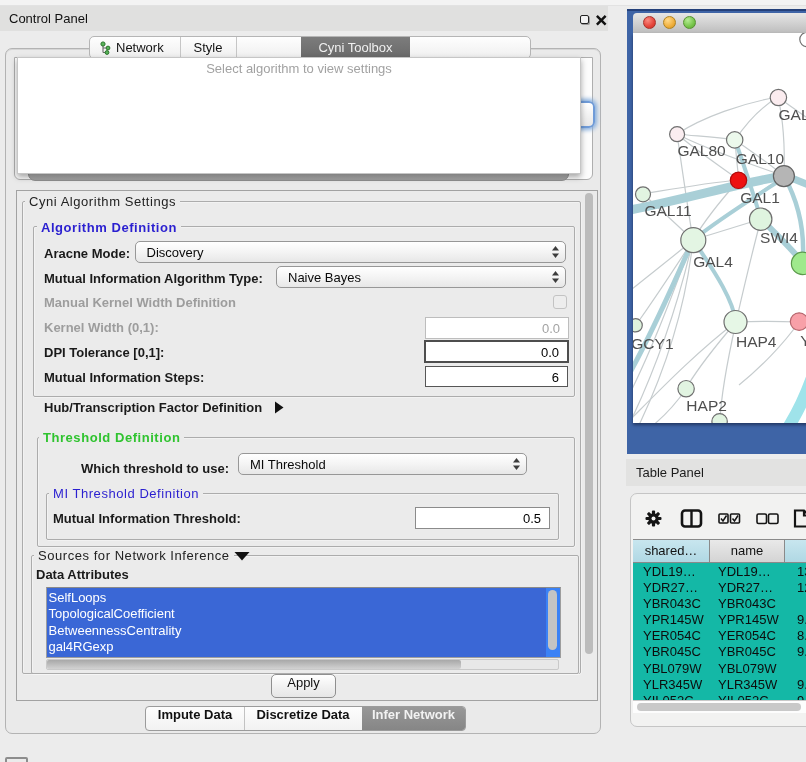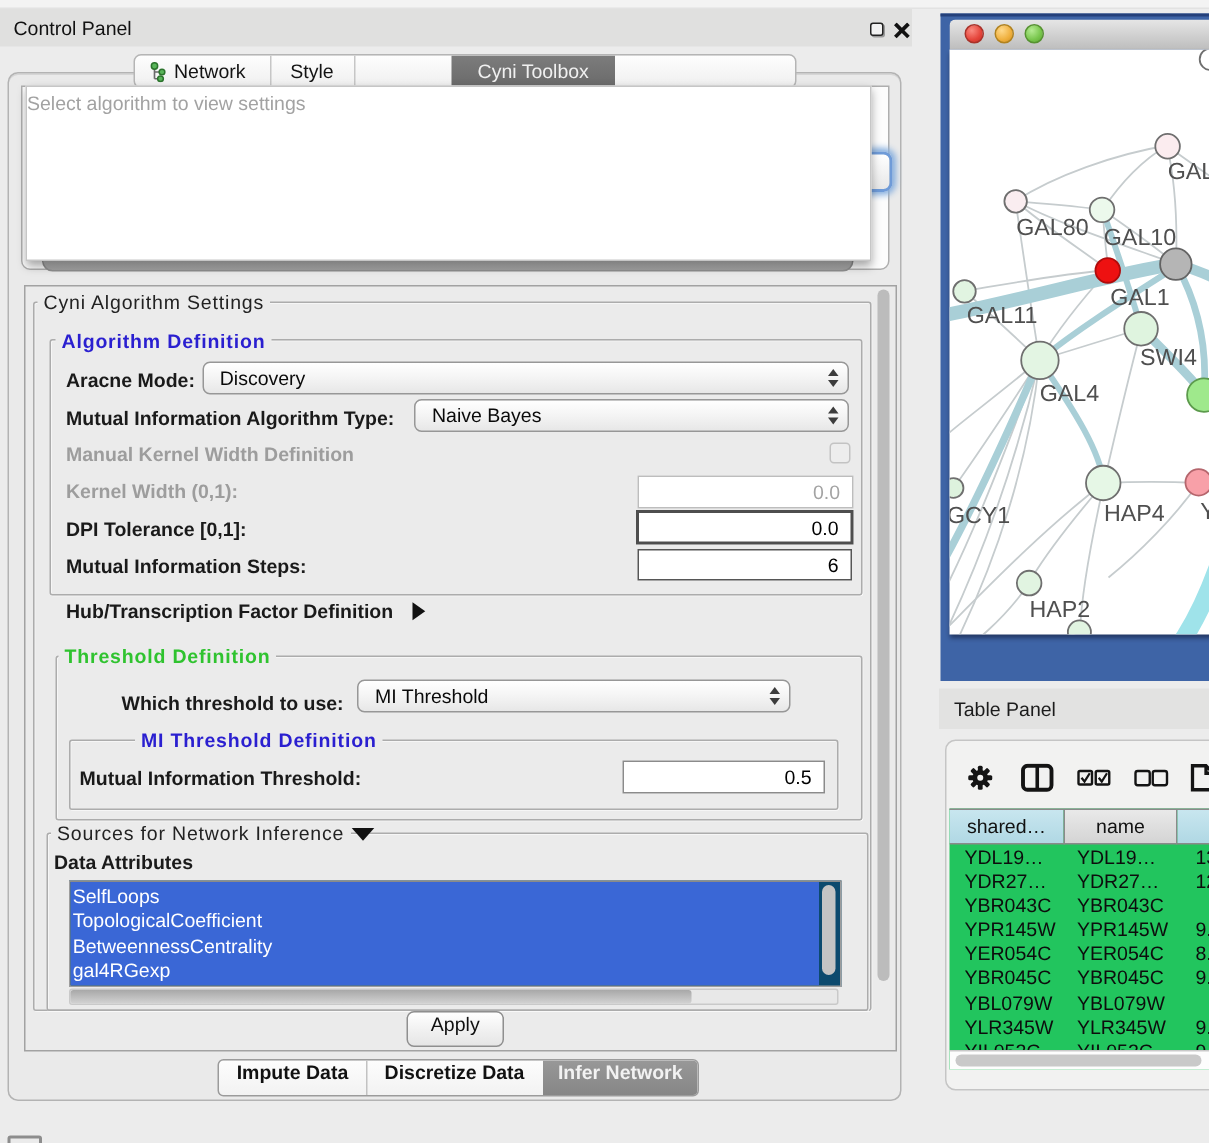--- a/index.html
+++ b/index.html
@@ -91,36 +91,36 @@
 <div class="lbl" style="left:81px;top:461px;">Which threshold to use:</div>
 <div class="combo" style="left:238px;top:453px;width:287px;height:20px;">
     <span>MI Threshold</span>
   <svg width="9" height="14" viewBox="0 0 9 14">
       <path d="M4.5 1 L8 5.6 H1 Z" fill="#3c3c3c"></path>
       <path d="M4.5 13 L1 8.4 H8 Z" fill="#3c3c3c"></path>
     </svg>
 </div>
 
 <div class="gbox" style="left:46px;top:493px;width:511px;height:45px;"></div>
-<div class="glab" style="left:49px;top:486px;font-weight:bold;color:#2a1fd0;margin-left:41px;">MI Threshold Definition</div>
+<div class="glab" style="left:49px;top:486px;font-weight:normal;color:#2a1fd0;">MI Threshold Definition</div>
 
 <div class="lbl" style="left:53px;top:511px;">Mutual Information Threshold:</div>
 <div class="field" style="left:415px;top:507px;width:133px;height:20px;border:1px solid #8b8b8b;color:#000;">
     <div>0.5</div>
   </div>
 
 <div class="gbox" style="left:31px;top:555px;width:546px;height:117px;"></div>
 <div class="glab" style="left:34px;top:548px;">Sources for Network Inference</div>
 <svg class="abs" style="left:234px;top:550.5px;" width="16" height="10" viewBox="0 0 16 10">
     <path d="M0.5 1 H15.5 L8 9.5 Z" fill="#111"></path>
   </svg>
 
 <div class="lbl" style="left:36px;top:567px;">Data Attributes</div>
 
-<div class="abs" style="left:46px;top:587px;width:513px;height:69px;background:#0c4a6e;border:1px solid #9d9d9d;border-top-color:#8a8a8a;overflow:hidden;">
+<div class="abs" style="left:46px;top:587px;width:513px;height:69px;background:#3b82f6;border:1px solid #9d9d9d;border-top-color:#8a8a8a;overflow:hidden;">
   <div class="abs" style="left:0;top:0;width:499px;height:69px;background:#3a67d6;"></div>
   <div class="abs" style="left:1.5px;top:2px;font:13px 'Liberation Sans';color:#fff;line-height:16.3px;">SelfLoops<br>TopologicalCoefficient<br>BetweennessCentrality<br>gal4RGexp</div>
   <div class="abs" style="left:501px;top:2px;width:9px;height:60px;background:#c4c4c4;border-radius:4.5px;"></div>
 </div>
 
 <div class="abs" style="left:46px;top:659px;width:511px;height:9px;background:#e8e8e8;border:1px solid #c9c9c9;border-radius:2px;">
   <div class="abs" style="left:0;top:0;width:414px;height:9px;background:linear-gradient(#a8a8a8,#d2d2d2);border-radius:2px;"></div>
 </div>
 
 <div class="abs" style="left:271px;top:674px;width:63px;height:22px;border:1px solid #8f8f8f;border-radius:5px;background:linear-gradient(#ffffff,#efefef 60%,#e6e6e6);text-align:center;line-height:22px;font:13px 'Liberation Sans';color:#111;">Apply</div>
@@ -147,21 +147,21 @@
 </div>
 
 <div class="abs" style="left:14px;top:57px;width:577px;height:121px;background:#fcfcfc;border:1px solid #aeaeae;border-radius:0 0 6px 6px;">
 
   <div class="abs" style="left:554px;top:43px;width:22px;height:23px;border:2px solid #6f9bd8;border-radius:6px;background:linear-gradient(#fff,#e7e7e7);box-shadow:0 0 4px 2px #85aede;"></div>
 
   <div class="abs" style="left:13px;top:108px;width:539px;height:13px;background:linear-gradient(#d8d8d8,#a0a0a0);border-radius:7px;border:1px solid #909090;"></div>
 </div>
 
 <div class="abs" style="left:17px;top:57px;width:562px;height:115px;background:#ffffff;border:1px solid #c6c6c6;box-shadow:0 3px 6px rgba(0,0,0,0.35);">
-  <div class="abs" style="left:0;top:3px;width:100%;text-align:left;font:13px 'Liberation Sans';color:#a2a2a2;">Select algorithm to view settings</div>
+  <div class="abs" style="left:0;top:3px;width:100%;text-align:center;font:13px 'Liberation Sans';color:#a2a2a2;">Select algorithm to view settings</div>
 </div>
 
 <div class="abs" style="left:627px;top:9px;width:179px;height:443px;background:#3e64a6;border-top:2px solid #24407a;"></div>
 
 <div class="abs" style="left:633px;top:13px;width:173px;height:20px;background:linear-gradient(#e6e6e6,#bdbdbd);border-bottom:1px solid #7d7d7d;border-radius:4px 0 0 0;">
   <div class="abs" style="left:10px;top:3px;width:11px;height:11px;border-radius:50%;background:radial-gradient(circle at 35% 30%,#fa8a80,#e4443a 60%,#c23028);border:0.5px solid #a8322a;"></div>
   <div class="abs" style="left:30px;top:3px;width:11px;height:11px;border-radius:50%;background:radial-gradient(circle at 35% 30%,#ffd98a,#efaf3c 60%,#cd8f26);border:0.5px solid #b0821f;"></div>
   <div class="abs" style="left:50px;top:3px;width:11px;height:11px;border-radius:50%;background:radial-gradient(circle at 35% 30%,#b5eb93,#77c54b 60%,#5da336);border:0.5px solid #569231;"></div>
 </div>
 
@@ -272,21 +272,21 @@
     <path d="M76 9.5 L78 12 L81.5 6.5" stroke-width="1.5"></path>
     <path d="M87.5 9.5 L89.5 12 L93 6.5" stroke-width="1.5"></path>
 
     <rect x="112" y="5" width="9.5" height="9.5" rx="1.5"></rect>
     <rect x="123.5" y="5" width="9.5" height="9.5" rx="1.5"></rect>
   </g>
 
   <path d="M150 1.5 H159 L164 6.5 V17.5 H150 Z M159 1.5 V6.5 H164" stroke="#141414" stroke-width="2.2" fill="none"></path>
 </svg>
 
-<div class="abs" style="left:633px;top:539px;width:173px;height:173px;background:#22c55e;border-top:1px solid #8a8a8a;overflow:hidden;">
+<div class="abs" style="left:633px;top:539px;width:173px;height:173px;background:#14b8a6;border-top:1px solid #8a8a8a;overflow:hidden;">
 
   <div class="abs" style="left:0;top:0;width:76px;height:22px;background:linear-gradient(#c8e6ef,#b0d8e4);border-right:1px solid #8a8a8a;border-bottom:1px solid #8a8a8a;text-align:center;line-height:22px;font-size:13px;color:#111;">shared…</div>
   <div class="abs" style="left:77px;top:0;width:74px;height:22px;background:linear-gradient(#e9e9e9,#d4d4d4);border-right:1px solid #8a8a8a;border-bottom:1px solid #8a8a8a;text-align:center;line-height:22px;font-size:13px;color:#111;">name</div>
   <div class="abs" style="left:152px;top:0;width:21px;height:22px;background:linear-gradient(#c8e6ef,#b0d8e4);border-bottom:1px solid #8a8a8a;"></div>
 
   <div class="abs" style="left:10px;top:24px;font-size:13px;color:#0d0d0d;line-height:16.1px;white-space:pre;">YDL19…
 YDR27…
 YBR043C
 YPR145W
 YER054C

